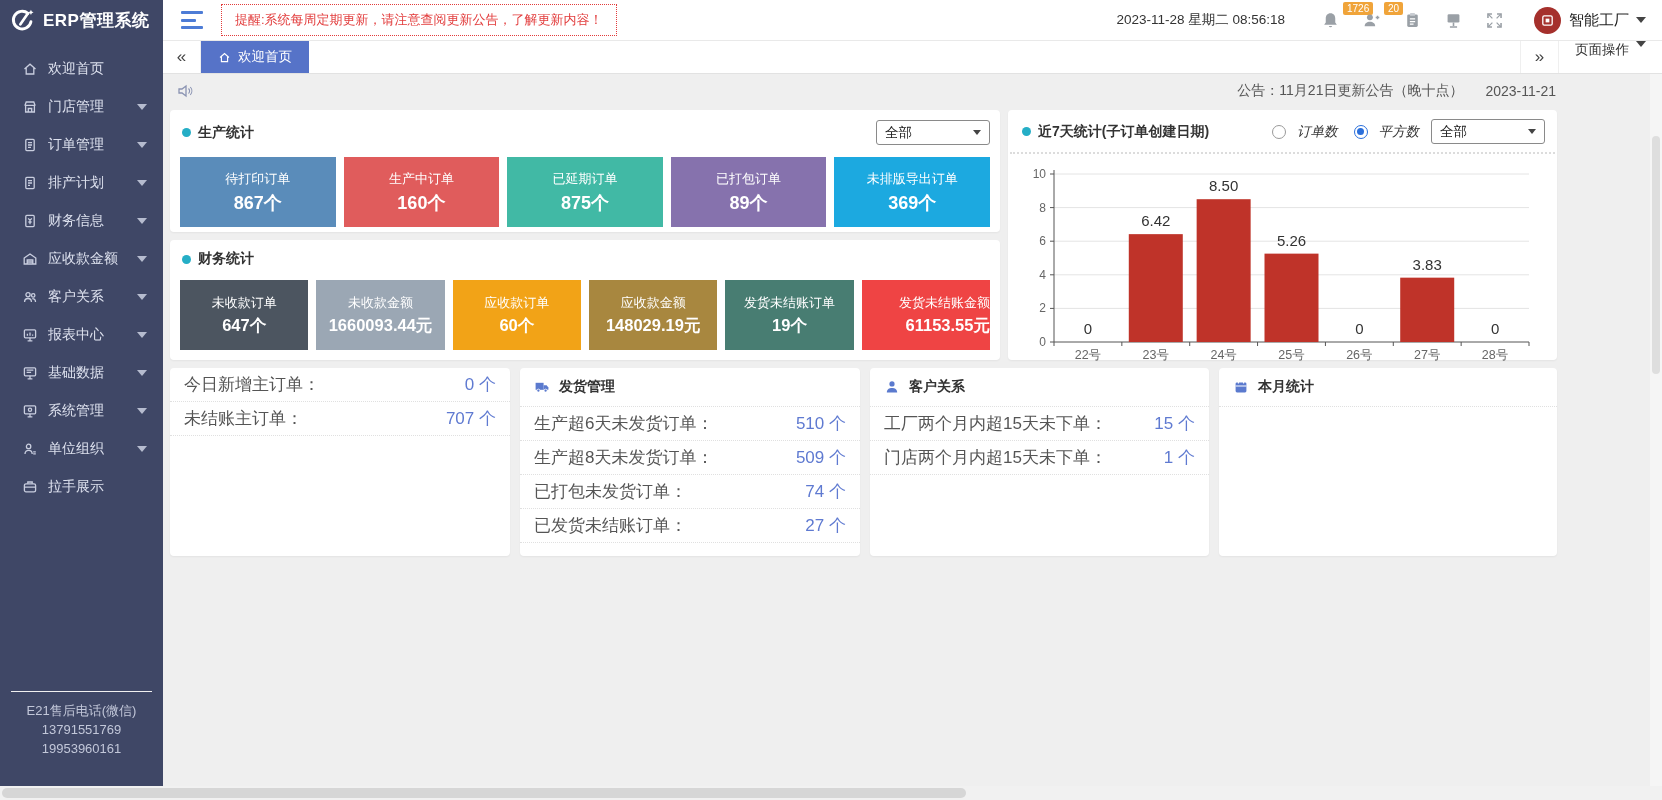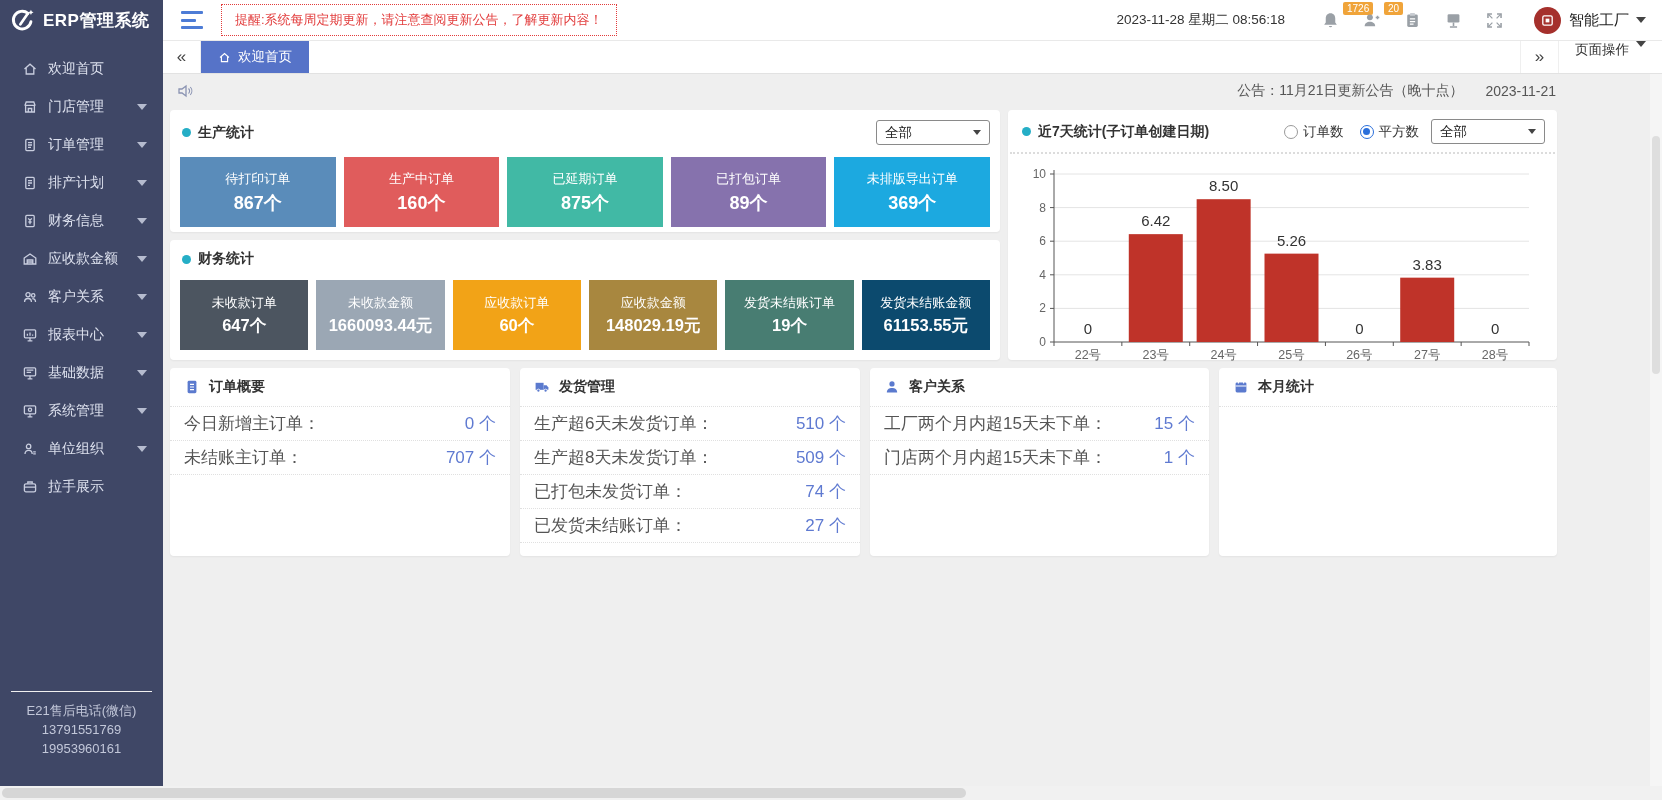--- a/index.html
+++ b/index.html
@@ -67,21 +67,21 @@
   .select .sel-caret { position:absolute; right:8px; width:0; height:0; border-left:4.5px solid transparent; border-right:4.5px solid transparent; border-top:5.5px solid #444; }
 
   .cards { display:flex; gap:8px; padding:12px 10px 0 10px; }
   .stat-card { flex:1; height:70px; color:#fff; display:flex; flex-direction:column; align-items:center; justify-content:center; cursor:pointer; }
   .stat-label { font-size:13px; margin-bottom:3px; }
   .stat-value { font-size:18px; font-weight:bold; }
   .p-fin .stat-value { font-size:16.5px; }
 
   .chart-head { display:flex; align-items:center; padding:9px 10px 8px 12px; border-bottom:2px dotted #dcdcdc; margin:0 2px; }
   .radio-group { margin-left:auto; display:flex; align-items:center; gap:16px; margin-right:12px; }
-  .radio-item { display:flex; align-items:center; gap:5px; font-size:13.5px; color:#333; cursor:pointer; }
+  .radio-item { display:flex; align-items:center; gap:11px; font-size:13.5px; color:#333; cursor:pointer;font-style:italic; }
   .radio { width:14px; height:14px; border-radius:50%; border:1px solid #9a9a9a; background:#fff; position:relative; }
   .radio.checked { border-color:#2a6fdb; }
   .radio.checked::after { content:""; position:absolute; left:2.5px; top:2.5px; width:7px; height:7px; border-radius:50%; background:#2a6fdb; }
   .chart-head .select { margin-left:0; }
   .chart-wrap { padding:6px 14px 0 12px; }
 
   .small-head { display:flex; align-items:center; gap:9px; height:39px; padding:0 14px; border-bottom:1px dotted #e0e0e0; font-size:14px; font-weight:bold; color:#333; }
   .p-icon { width:16px; height:16px; color:#5b7ace; flex:none; }
   .p-icon svg { width:16px; height:16px; display:block; }
   .p-row { display:flex; align-items:center; justify-content:space-between; height:34px; padding:0 14px; border-bottom:1px dotted #e0e0e0; font-size:17px; color:#555; }
@@ -367,21 +367,21 @@
           <span class="stat-value">60个</span>
         </div>
         <div class="stat-card" style="background: rgb(168, 135, 63);">
           <span class="stat-label">应收款金额</span>
           <span class="stat-value">148029.19元</span>
         </div>
         <div class="stat-card" style="background: rgb(72, 125, 114);">
           <span class="stat-label">发货未结账订单</span>
           <span class="stat-value">19个</span>
         </div>
-        <div class="stat-card" style="background: #0c4a6e;">
+        <div class="stat-card" style="background: #ef4444; align-items: flex-end;">
           <span class="stat-label">发货未结账金额</span>
           <span class="stat-value">61153.55元</span>
         </div>
       </div>
   </div>
 
   <div class="panel p-chart">
     <div class="chart-head">
       <span class="dot"></span>
       <span class="sec-title">近7天统计(子订单创建日期)</span>
@@ -444,29 +444,20 @@
           <rect x="380.2142857142858" y="117.656" width="54" height="64.344" fill="#bf3329"></rect>
           <text x="407.2142857142858" y="109.656" text-anchor="middle" font-size="15" fill="#333">3.83</text>
           <text x="407.2142857142858" y="199" text-anchor="middle" font-size="12.5" fill="#666">27号</text>
           <text x="475.0714285714286" y="174" text-anchor="middle" font-size="15" fill="#333">0</text>
           <text x="475.0714285714286" y="199" text-anchor="middle" font-size="12.5" fill="#666">28号</text>
         </svg></div>
   </div>
 
   <div>
       <section class="panel p-b1">
-        <div class="small-head">
-          <span class="p-icon">
-            <svg viewBox="0 0 16 16">
-              <rect x="3.6" y="1.8" width="8.8" height="12.4" rx="1.4" fill="currentColor"></rect>
-              <path d="M6 5.4h4M6 8h4M6 10.6h4" stroke="#fff" stroke-width="1.1"></path>
-            </svg>
-          </span>
-          <span>订单概要</span>
-        </div>
         <div class="p-row">
           <span>今日新增主订单：</span>
           <span class="cnt">0 个</span>
         </div>
         <div class="p-row">
           <span>未结账主订单：</span>
           <span class="cnt">707 个</span>
         </div>
       </section>
       <section class="panel p-b2">

